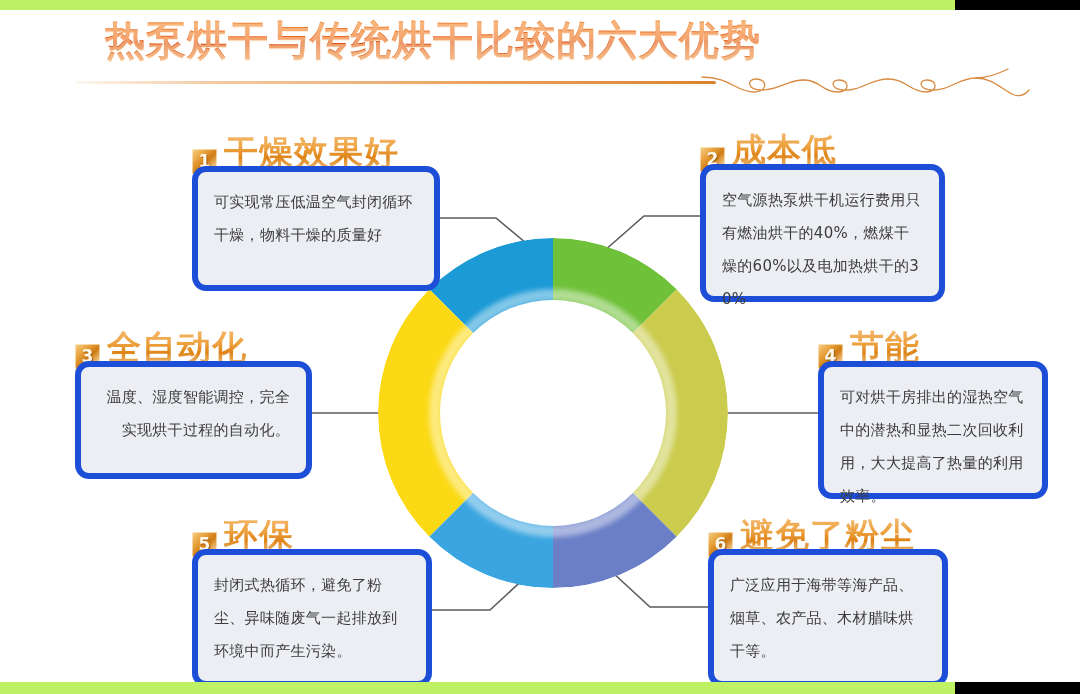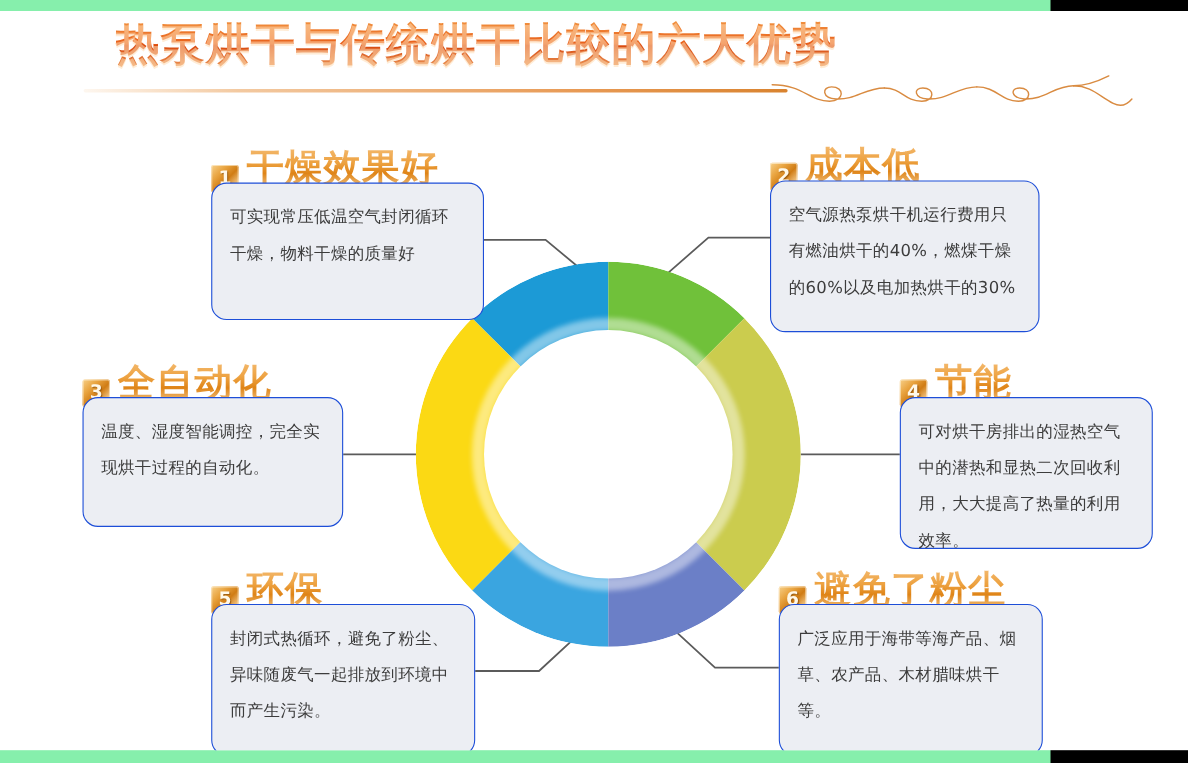--- a/index.html
+++ b/index.html
@@ -10,21 +10,21 @@
   body {
     width: 1080px;
     height: 694px;
     overflow: hidden;
     font-family: "Liberation Sans", "DejaVu Sans", sans-serif;
   }
   #stage {
     position: relative;
     width: 955px;
     height: 694px;
-    background: #86efac;
+    background: #bef264;
   }
   #canvas {
     position: absolute;
     left: 0;
     top: 10px;
     width: 1080px;
     height: 672px;
     background: #ffffff;
     overflow: hidden;
   }
@@ -189,40 +189,40 @@
     background-clip: text;
     -webkit-text-fill-color: transparent;
     color: #e08c23;
   }
   .item-box {
     position: absolute;
     top: 36px;
     left: 0;
     box-sizing: border-box;
     background: #eceef3;
-    border: 1px solid #1d4ed8;
+    border: 6px solid #1d4ed8;
     border-radius: 14px;
     padding: 14px 16px 18px 16px;
   }
   .box-text {
     font-family: "DejaVu Sans", sans-serif;
     font-size: 15px;
     line-height: 33px;
     color: #3c3c3c;
     letter-spacing: 0.3px;
     word-break: break-all;
   }
 
   
   #item-1 { left: 192px; top: 120px; }
   #item-1 .item-box { width: 248px; height: 125px; }
   #item-2 { left: 700px; top: 118px; }
   #item-2 .item-box { width: 245px; height: 138px; }
   #item-3 { left: 75px; top: 315px; }
-  #item-3 .item-box { width: 237px; height: 118px; }
+  #item-3 .item-box { width: 237px; height: 118px; text-align: right; }
   #item-4 { left: 818px; top: 315px; }
   #item-4 .item-box { width: 230px; height: 138px; }
   #item-5 { left: 192px; top: 503px; }
   #item-5 .item-box { width: 240px; height: 138px; }
   #item-6 { left: 708px; top: 503px; }
   #item-6 .item-box { width: 240px; height: 138px; }
 </style>
 </head>
 <body>
 

